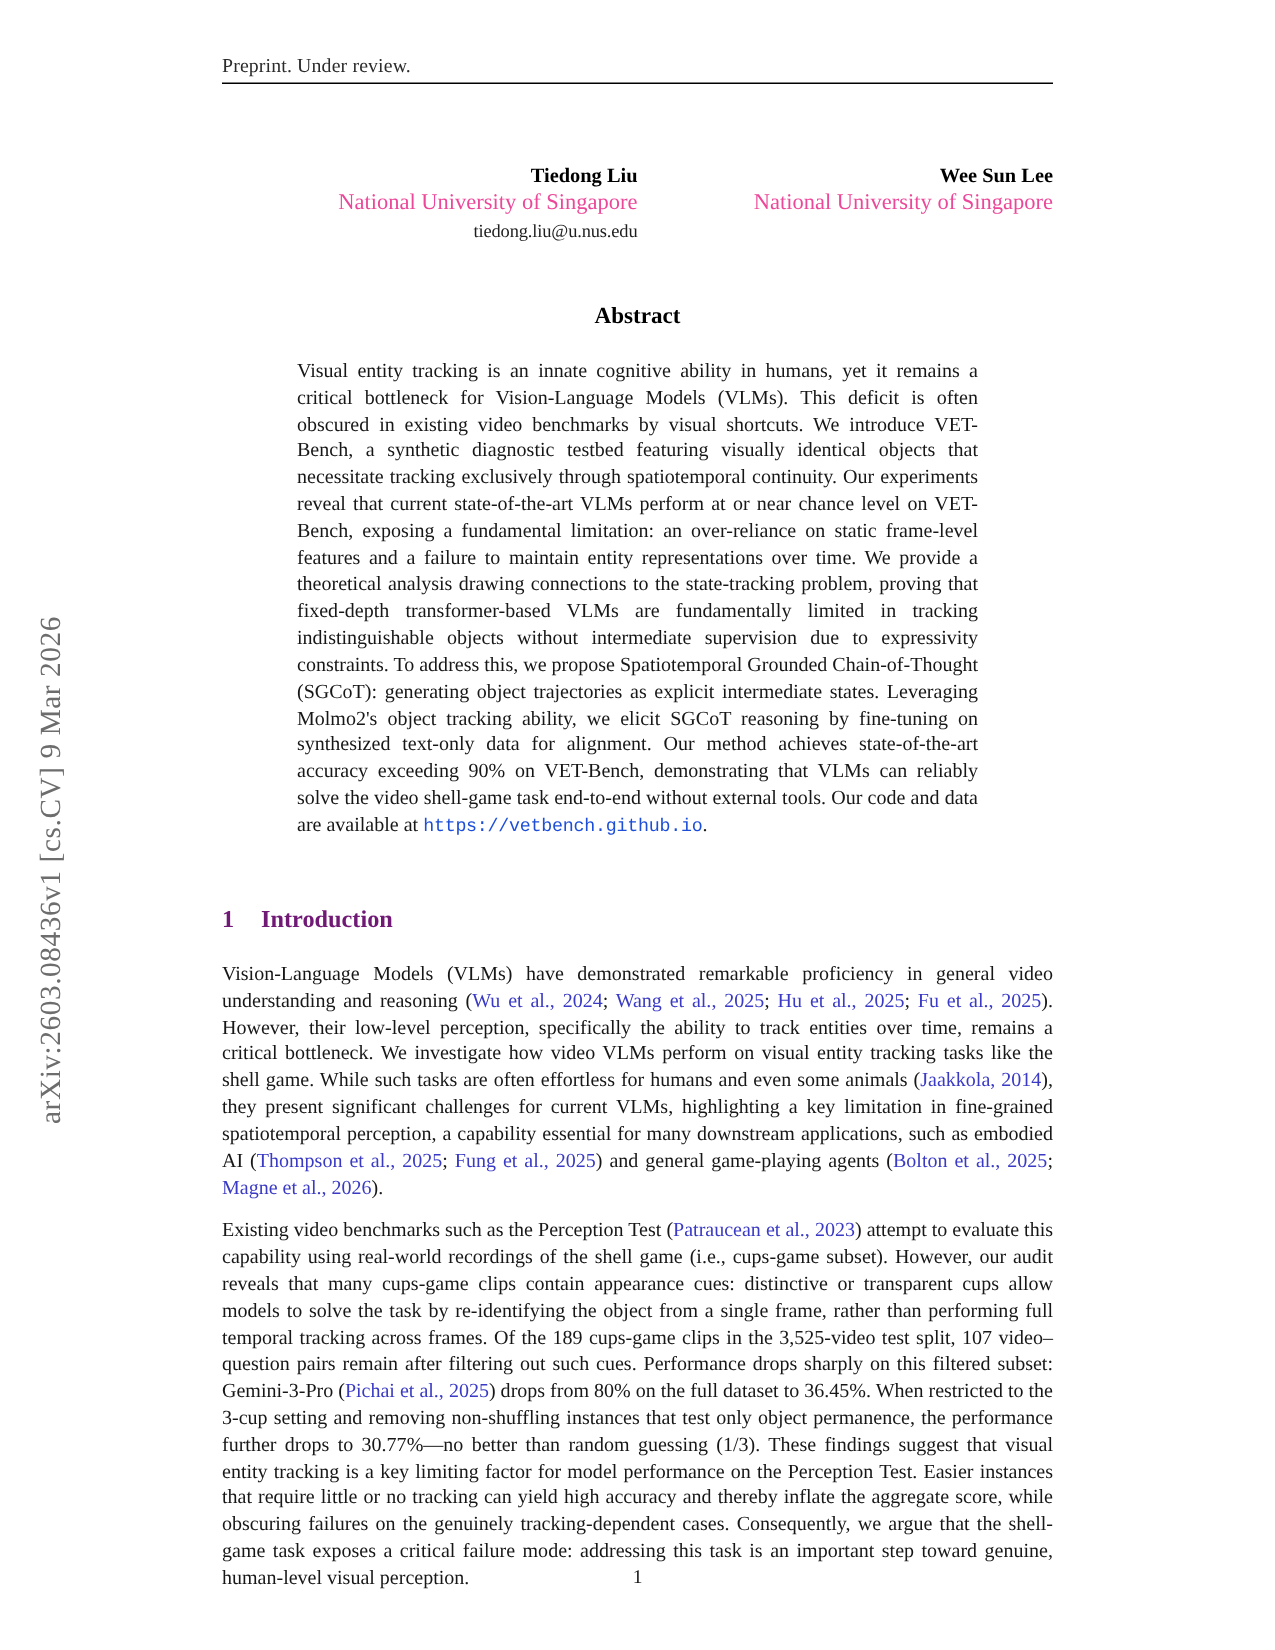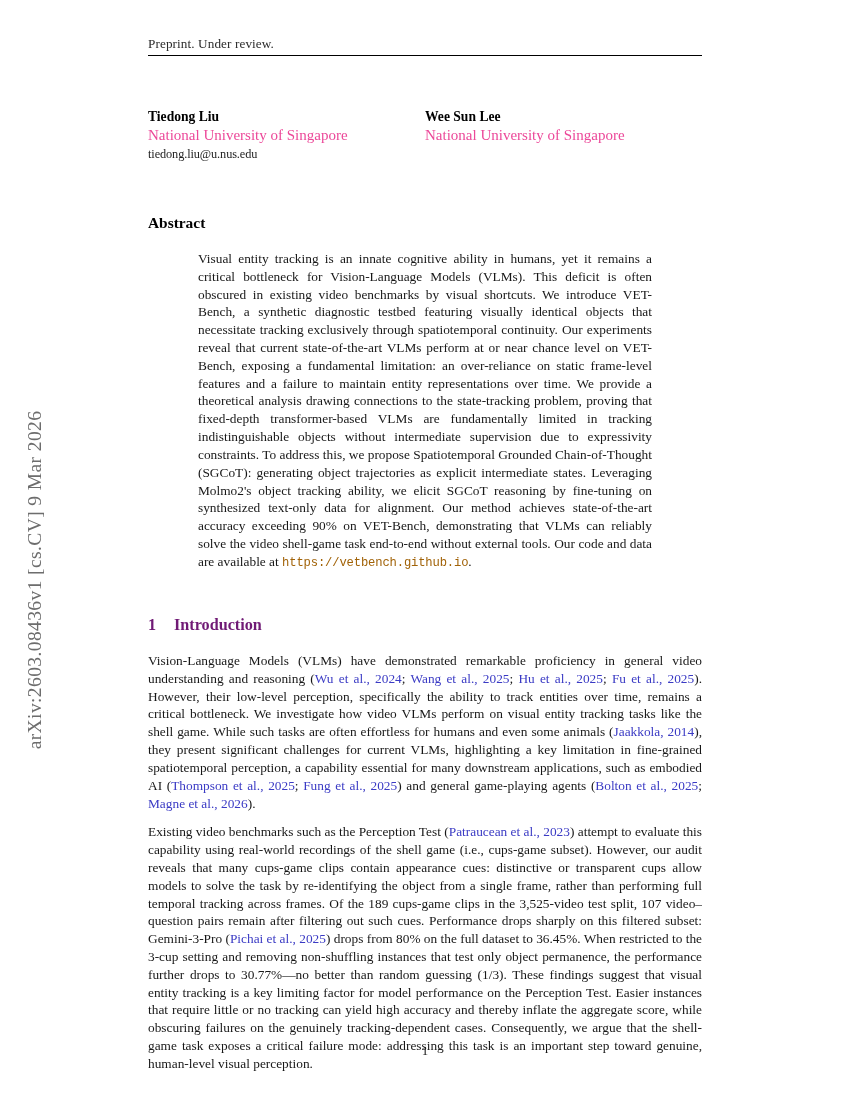--- a/index.html
+++ b/index.html
@@ -66,21 +66,22 @@
     font-family: "Liberation Serif", "DejaVu Serif", serif;
     font-weight: bold;
     font-size: 19.6px;
     letter-spacing: 0.1px;
     color: #000000;
     margin: 0 0 44px 0;
   }
 
   .authors {
     display: flex;
-    margin-bottom: 52px;
+    margin-bottom: 40px;
+    text-align: right;
   }
   .author-block {
     width: 278px;
     line-height: 1.32;
   }
   .author-name {
     font-weight: bold;
     font-size: 13.6px;
     color: #000000;
   }
@@ -89,21 +90,21 @@
     color: #ec4899;
   }
   .author-email {
     font-family: Liberation Serif, serif;
     font-size: 12.3px;
     color: #1d1d1d;
     letter-spacing: -0.1px;
   }
 
   .abstract-heading {
-    text-align: left;
+    text-align: center;
     font-weight: bold;
     font-size: 15.4px;
     color: #000000;
     margin: 0 0 18px 0;
   }
   .abstract-body {
     margin: 0 50px 0 50px;
     font-size: 13.35px;
     line-height: 1.335;
     text-align: justify;
@@ -131,21 +132,21 @@
     color: #171717;
     margin: 0 0 11px 0;
   }
 
   .cite {
     color: #3a3ac4;
   }
   .urllink {
     font-family: "Liberation Mono", "DejaVu Sans Mono", monospace;
     font-size: 12.2px;
-    color: #a16207;
+    color: #1d4ed8;
     letter-spacing: -0.15px;
   }
 
   .page-number {
     position: absolute;
     left: 0;
     right: 0;
     top: 1043px;
     text-align: center;
     font-size: 13px;

